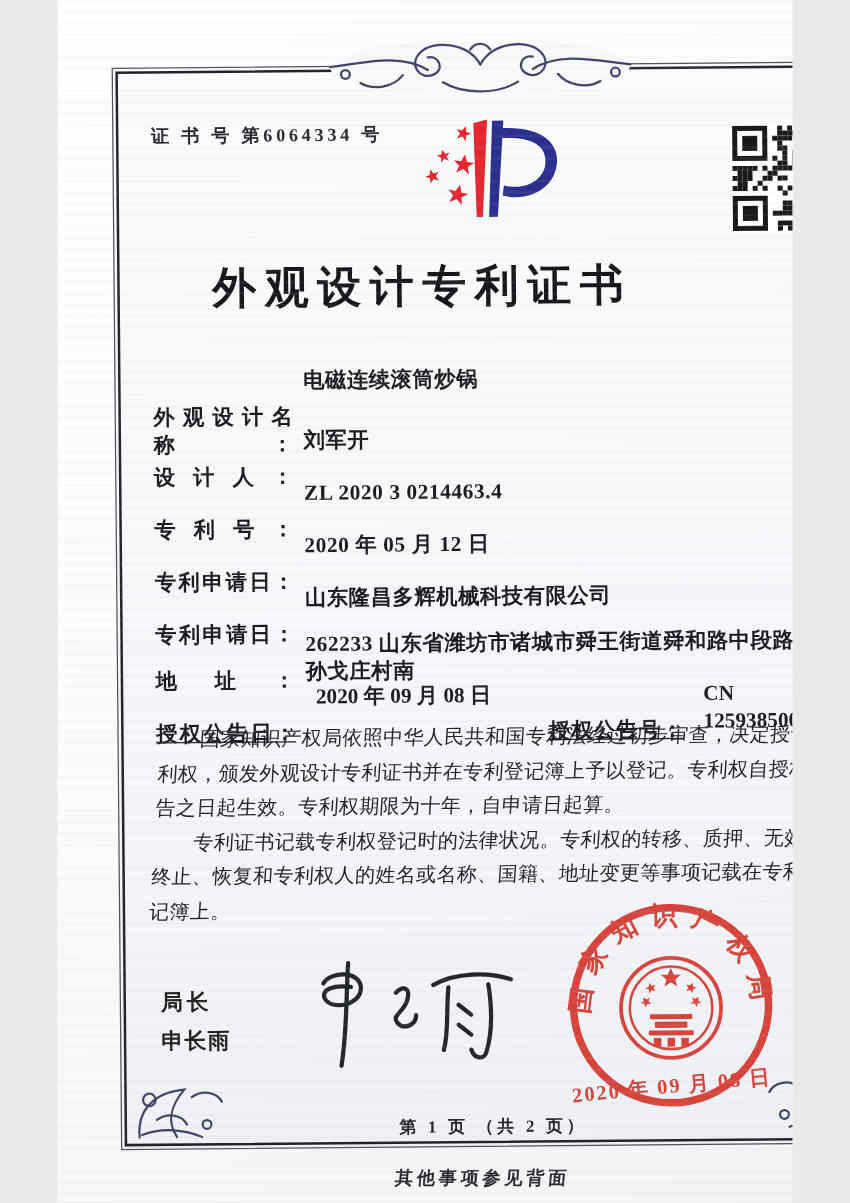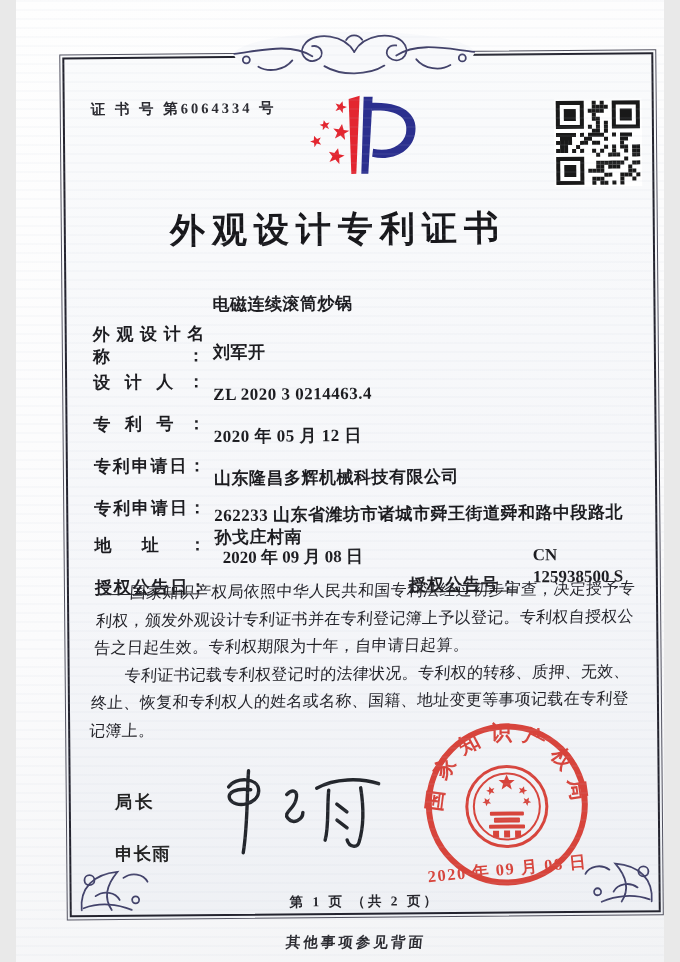--- a/index.html
+++ b/index.html
@@ -1,20 +1,20 @@
 <!DOCTYPE html>
 <html><head>
 <meta charset="utf-8">
 <style>
   * { margin:0; padding:0; box-sizing:border-box; }
   html,body { background:#e9e9e9; }
   body { font-family:"Liberation Serif","DejaVu Serif",serif; color:#1c1c20; }
 
   .photo {
-    position:relative; width:648px; height:962px; margin:0 auto;
+    position:relative; width:588px; height:962px; margin:0 auto;
     background:linear-gradient(160deg,#fefefe 0%,#fbfbfc 55%,#f2f3f5 100%);
     overflow:hidden;
   }
   
   .photo::after {
     content:""; position:absolute; inset:0; pointer-events:none;
     background:repeating-linear-gradient(to bottom,
       rgba(186,195,210,0.10) 0 2px, rgba(255,255,255,0) 2px 9px);
     opacity:.7;
   }
@@ -63,22 +63,22 @@
 
   
   .paras {
     position:absolute; left:76px; top:577px; width:538px;
     font-size:16px; line-height:27.5px; color:#222228;
     transform:skewX(-4deg);
   }
   .paras p { text-indent:2em; letter-spacing:.3px; }
 
   
-  .official { position:absolute; left:96px; top:788px; font-size:17.5px; font-weight:700; letter-spacing:3px; color:#222; }
-  .official .name { margin-top:28px; letter-spacing:1px; }
+  .official { position:absolute; left:80px; top:788px; font-size:17.5px; font-weight:700; letter-spacing:3px; color:#222; }
+  .official .name { margin-top:7px; letter-spacing:1px; }
   .signature { position:absolute; left:192px; top:760px; width:180px; height:100px; }
 
   
   .seal { position:absolute; left:388px; top:710px; width:200px; height:200px; opacity:.93; }
 
   
   .page-footer {
     position:absolute; left:0; top:893px; width:690px; text-align:center;
     font-size:13.5px; letter-spacing:3px; font-weight:600; color:#26262c;
   }

